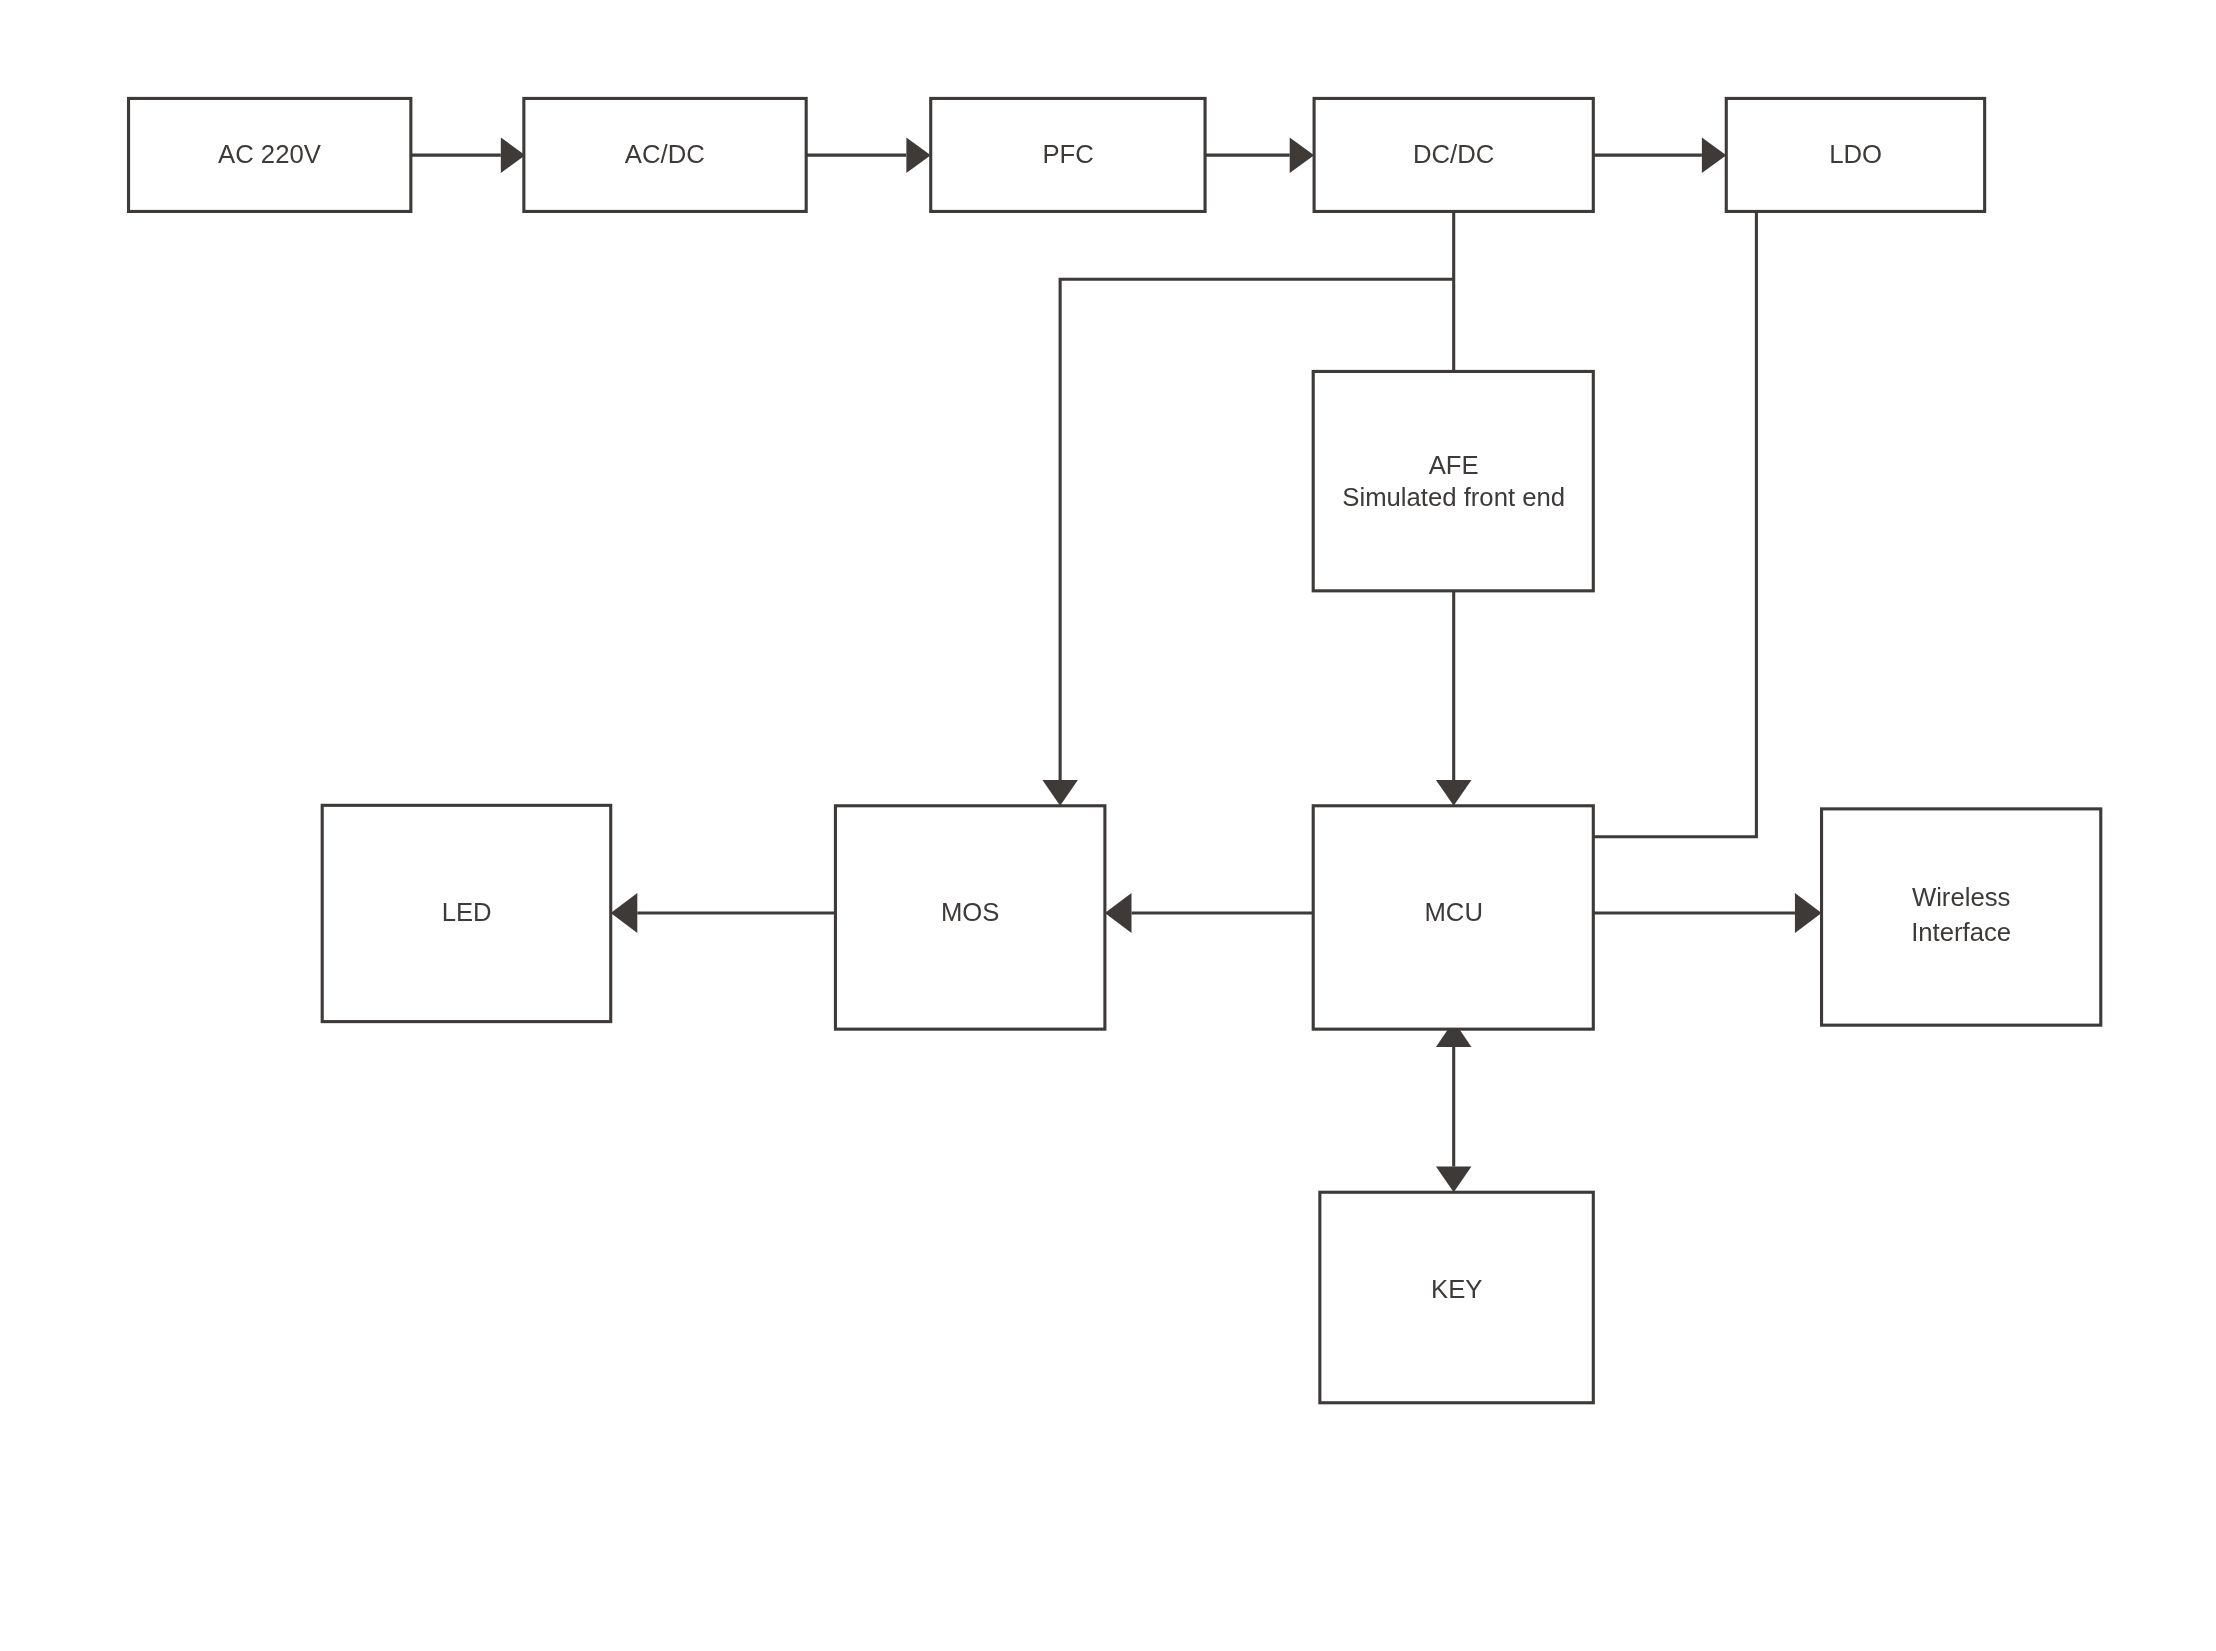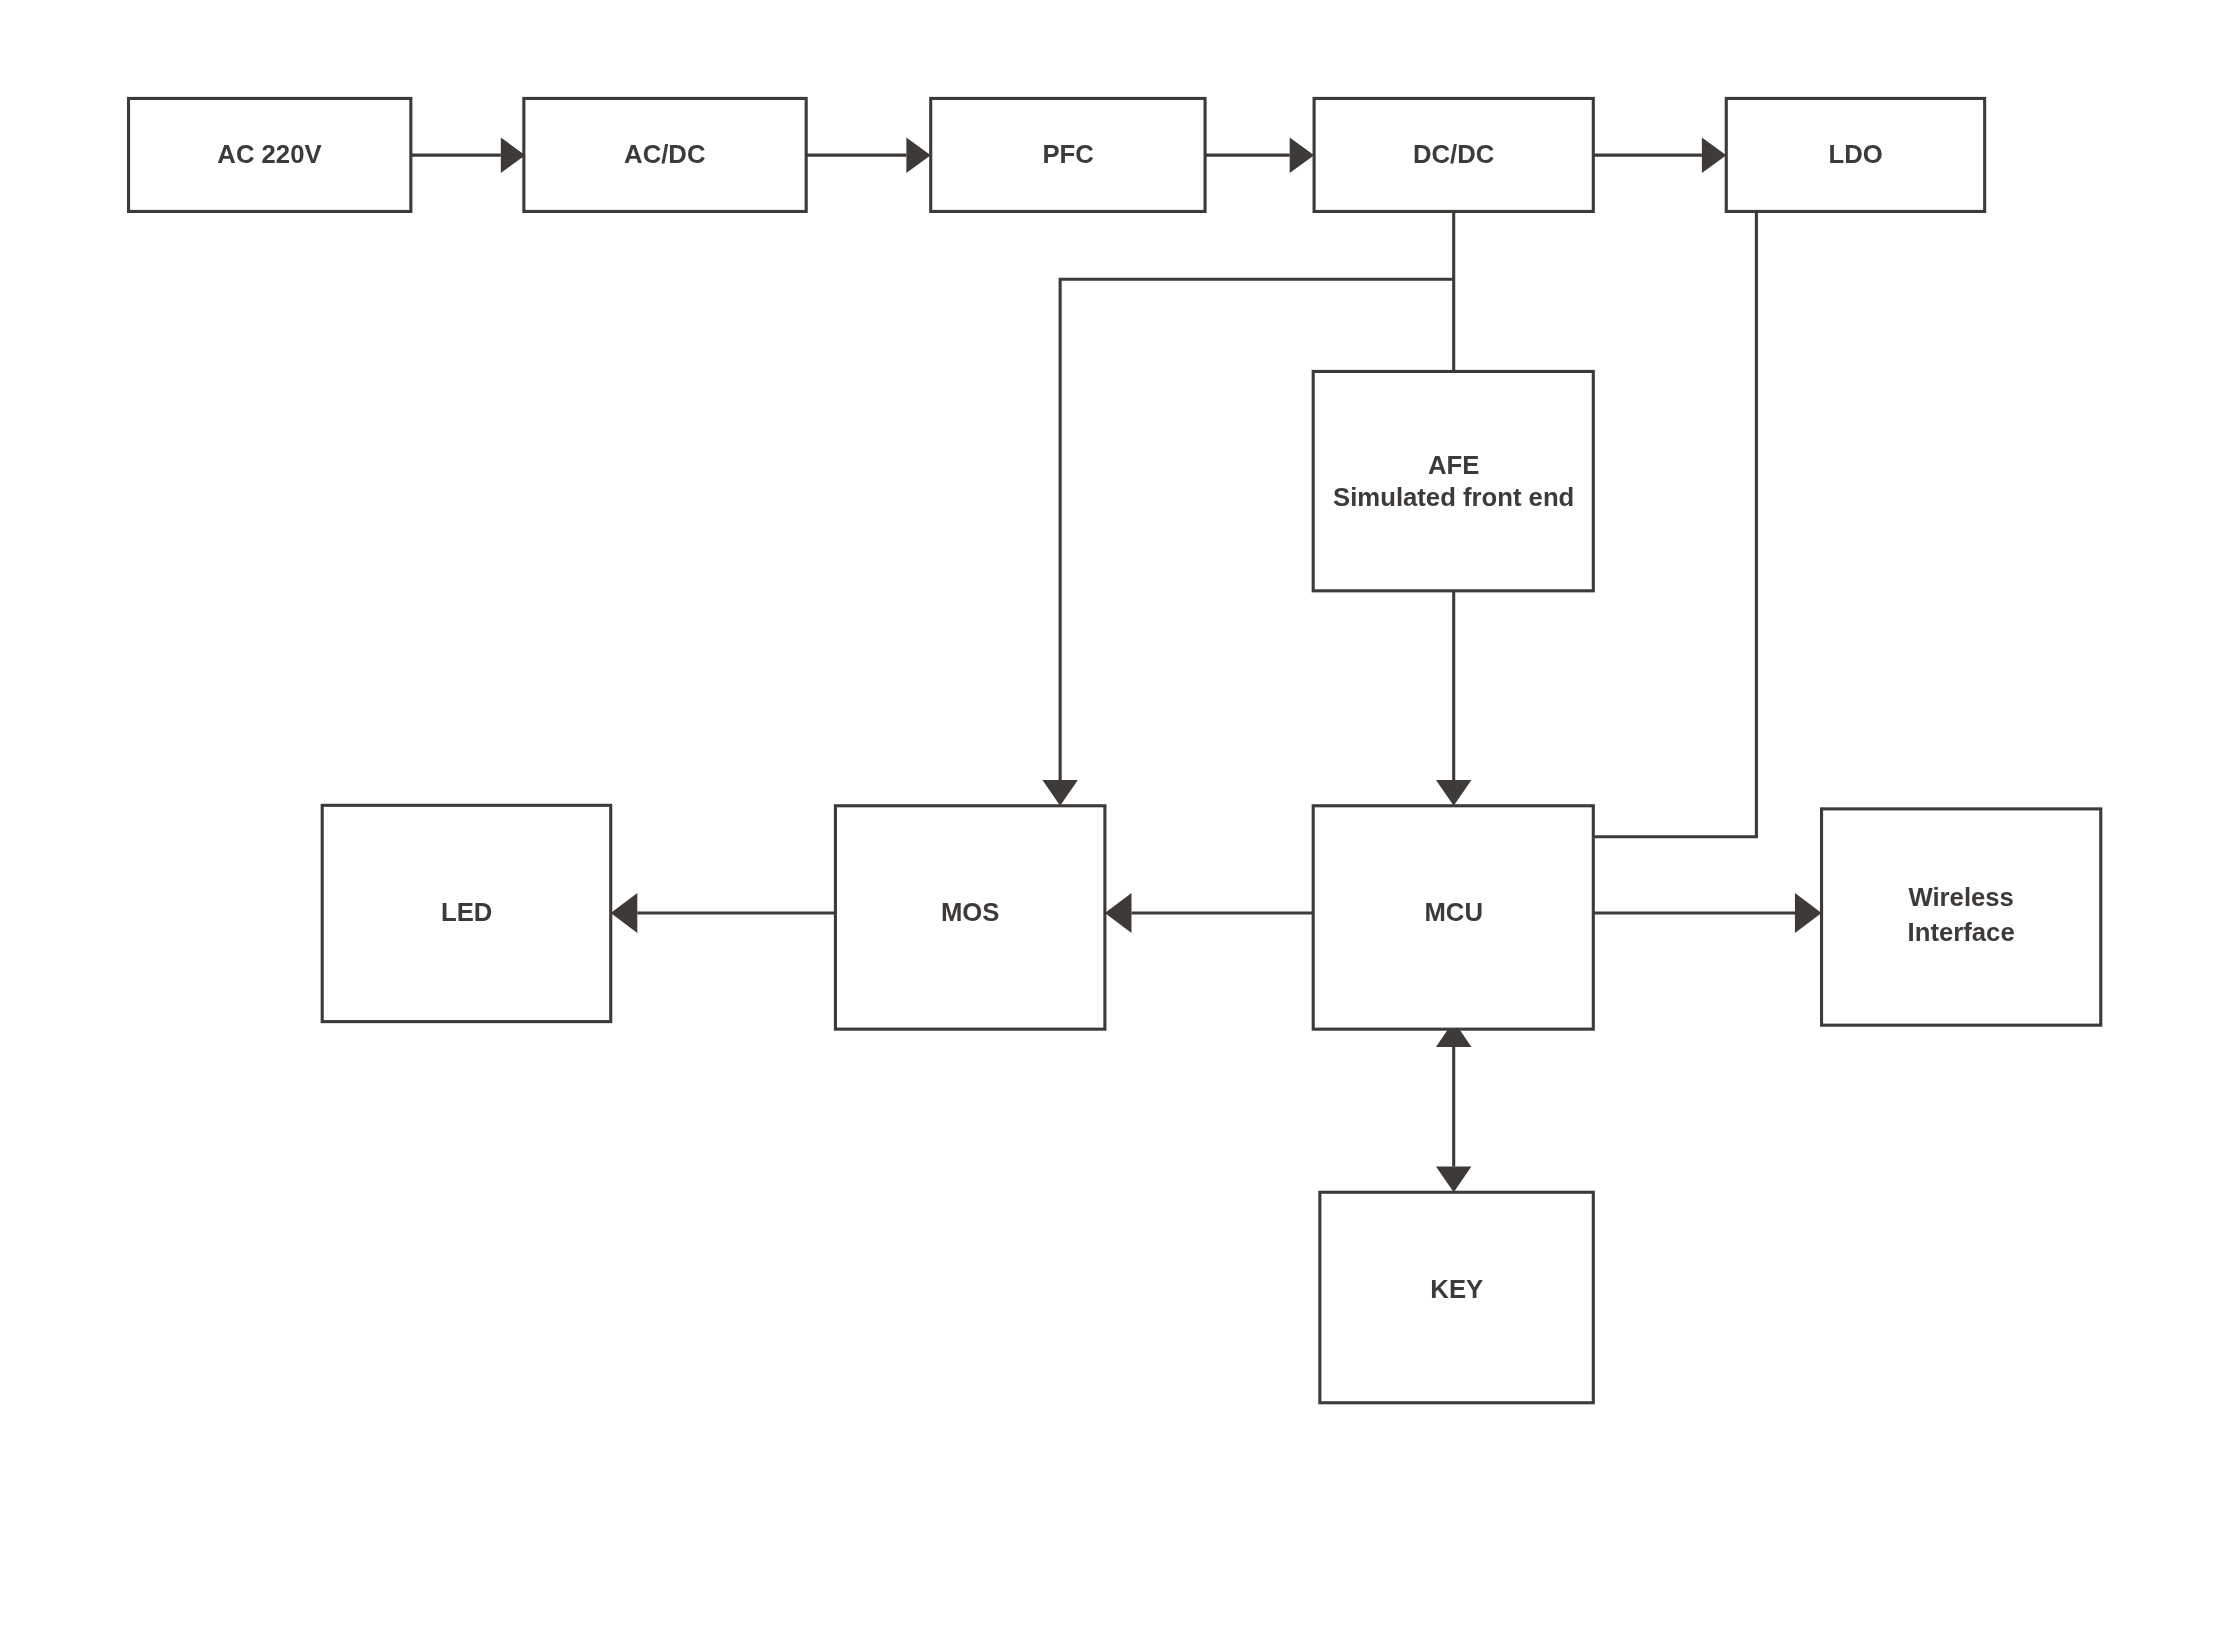--- a/index.html
+++ b/index.html
@@ -9,21 +9,20 @@
   }
   body {
     font-family: "Liberation Sans", sans-serif;
   }
   #canvas {
     position: relative;
     width: 2216px;
     height: 1651px;
     background: #ffffff;
     overflow: hidden;
-    font-weight: bold;
   }
   #diagram-svg {
     position: absolute;
     left: 0;
     top: 0;
     width: 2216px;
     height: 1651px;
   }
   .node-rect {
     fill: #ffffff;

